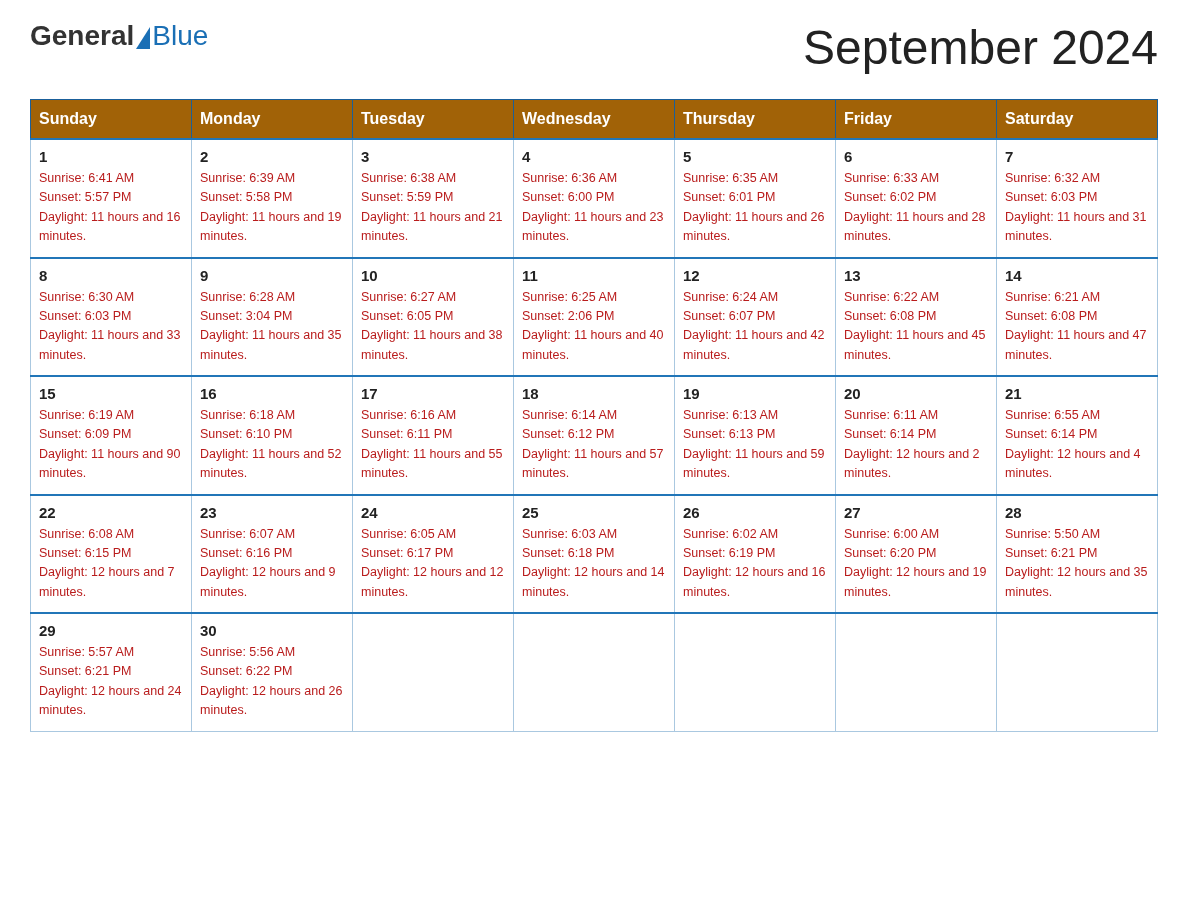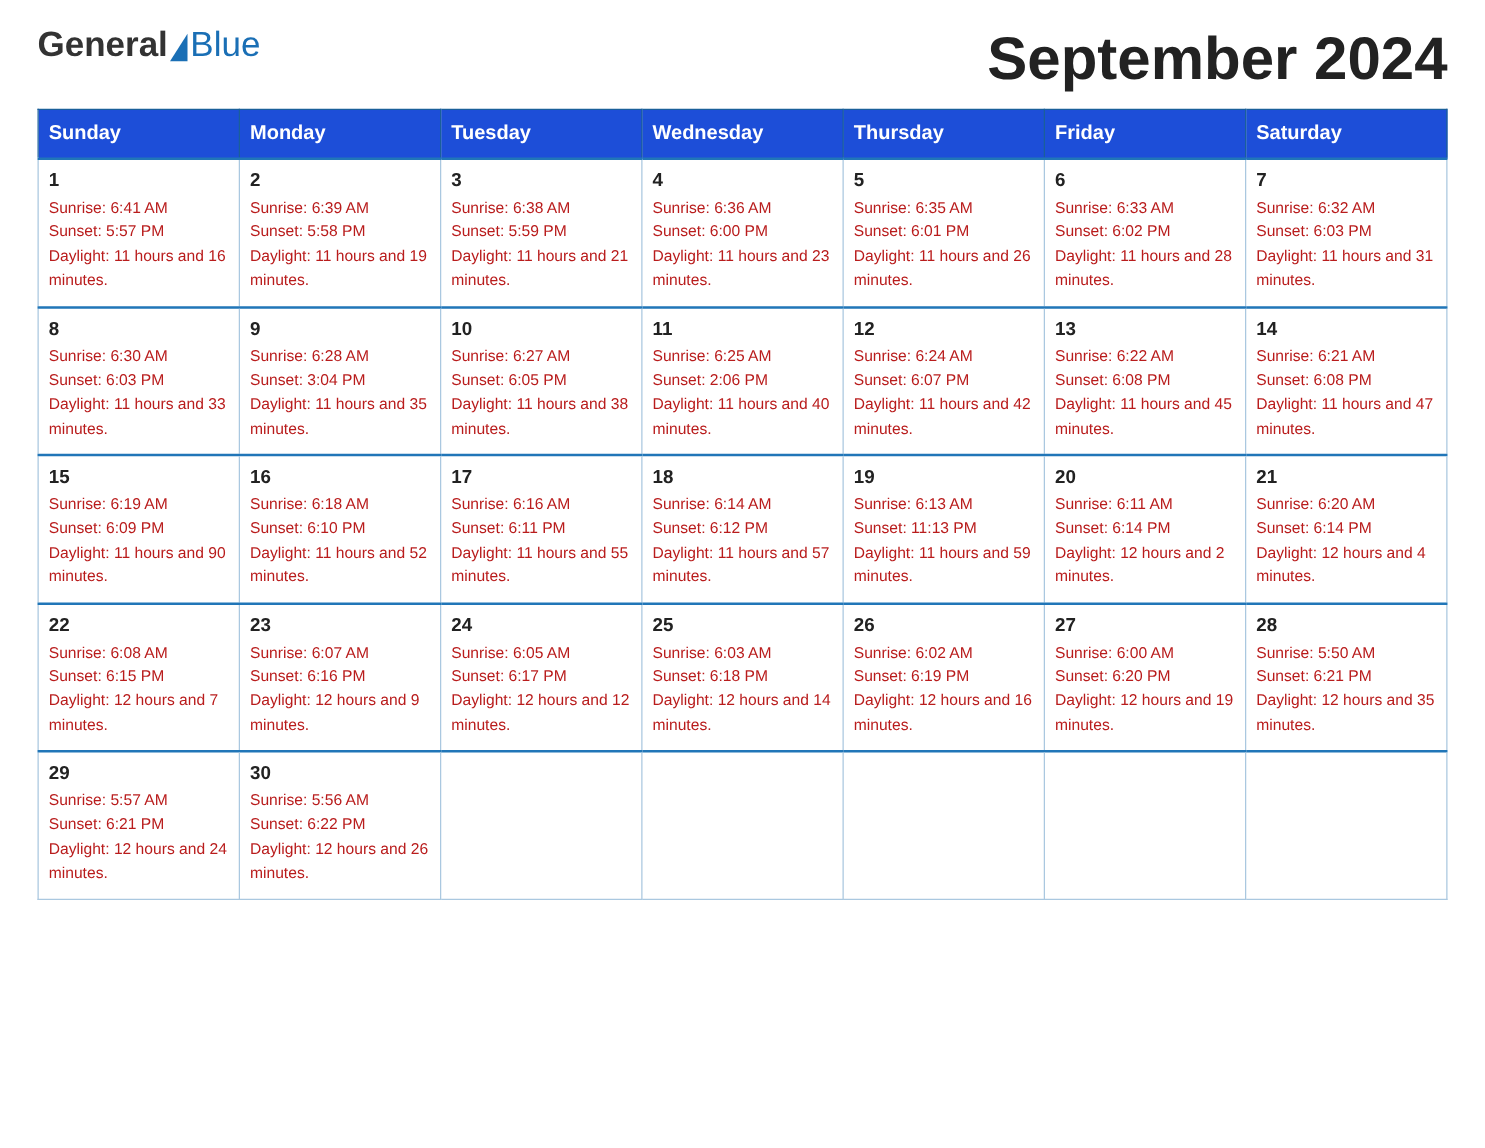--- a/index.html
+++ b/index.html
@@ -7,21 +7,21 @@
       font-family: Arial, sans-serif;
       background: #ffffff;
       padding: 20px 30px;
       width: 1188px;
       min-height: 918px;
     }
     .header {
       display: flex;
       justify-content: space-between;
       align-items: flex-start;
-      margin-bottom: 12px;
+      margin-bottom: 24px;
     }
     .logo {
       display: flex;
       flex-direction: column;
       align-items: flex-start;
     }
     .logo-text {
       display: flex;
       align-items: center;
       font-size: 28px;
@@ -42,35 +42,35 @@
     .logo-blue {
       color: #1a6fb5;
       font-size: 28px;
       font-weight: normal;
     }
     .title-section {
       text-align: right;
     }
     .month-year {
       font-size: 48px;
-      font-weight: bold;
+      font-weight: normal;
       color: #222;
     }
     .location {
       font-size: 22px;
       color: #444;
       margin-top: 4px;
     }
     .calendar-table {
       width: 100%;
       border-collapse: collapse;
       table-layout: fixed;
     }
     .calendar-table thead tr th {
-      background-color: #1d4ed8;
+      background-color: #a16207;
       color: white;
       font-size: 16px;
       font-weight: bold;
       padding: 10px 8px;
       border: 1px solid #1a5f9a;
       text-align: left;
     }
     .calendar-table tbody tr td {
       vertical-align: top;
       padding: 8px 8px 10px 8px;
@@ -199,29 +199,29 @@
         <td>
           <span class="day-number">17</span>
           <div class="cell-info"><span>Sunrise: 6:16 AM</span><br><span>Sunset: 6:11 PM</span><br><span>Daylight: 11 hours and 55 minutes.</span></div>
         </td>
         <td>
           <span class="day-number">18</span>
           <div class="cell-info"><span>Sunrise: 6:14 AM</span><br><span>Sunset: 6:12 PM</span><br><span>Daylight: 11 hours and 57 minutes.</span></div>
         </td>
         <td>
           <span class="day-number">19</span>
-          <div class="cell-info"><span>Sunrise: 6:13 AM</span><br><span>Sunset: 11:13 PM</span><br><span>Daylight: 11 hours and 59 minutes.</span></div>
+          <div class="cell-info"><span>Sunrise: 6:13 AM</span><br><span>Sunset: 6:13 PM</span><br><span>Daylight: 11 hours and 59 minutes.</span></div>
         </td>
         <td>
           <span class="day-number">20</span>
           <div class="cell-info"><span>Sunrise: 6:11 AM</span><br><span>Sunset: 6:14 PM</span><br><span>Daylight: 12 hours and 2 minutes.</span></div>
         </td>
         <td>
           <span class="day-number">21</span>
-          <div class="cell-info"><span>Sunrise: 6:20 AM</span><br><span>Sunset: 6:14 PM</span><br><span>Daylight: 12 hours and 4 minutes.</span></div>
+          <div class="cell-info"><span>Sunrise: 6:55 AM</span><br><span>Sunset: 6:14 PM</span><br><span>Daylight: 12 hours and 4 minutes.</span></div>
         </td>
       </tr>
       <tr class="row-divider">
         <td>
           <span class="day-number">22</span>
           <div class="cell-info"><span>Sunrise: 6:08 AM</span><br><span>Sunset: 6:15 PM</span><br><span>Daylight: 12 hours and 7 minutes.</span></div>
         </td>
         <td>
           <span class="day-number">23</span>
           <div class="cell-info"><span>Sunrise: 6:07 AM</span><br><span>Sunset: 6:16 PM</span><br><span>Daylight: 12 hours and 9 minutes.</span></div>

